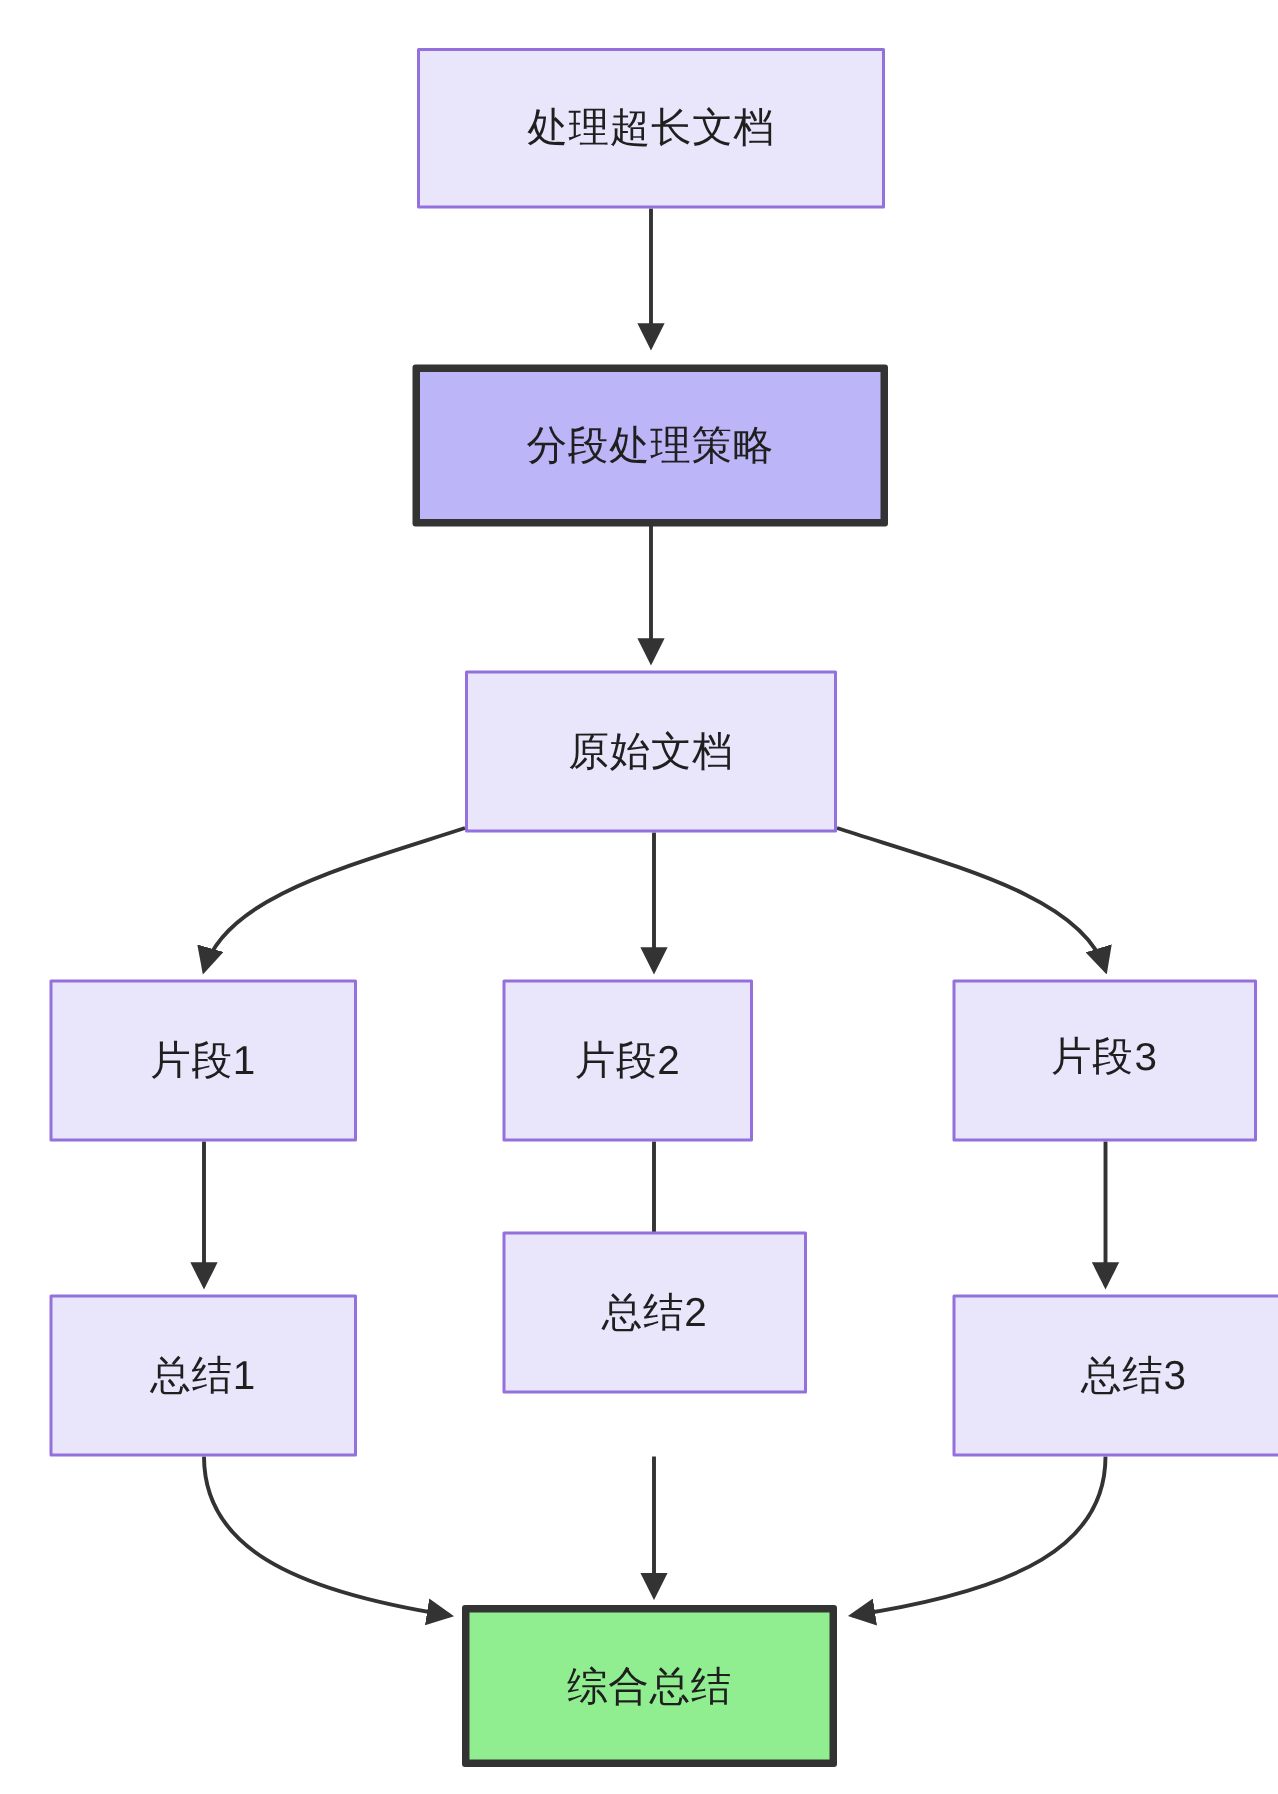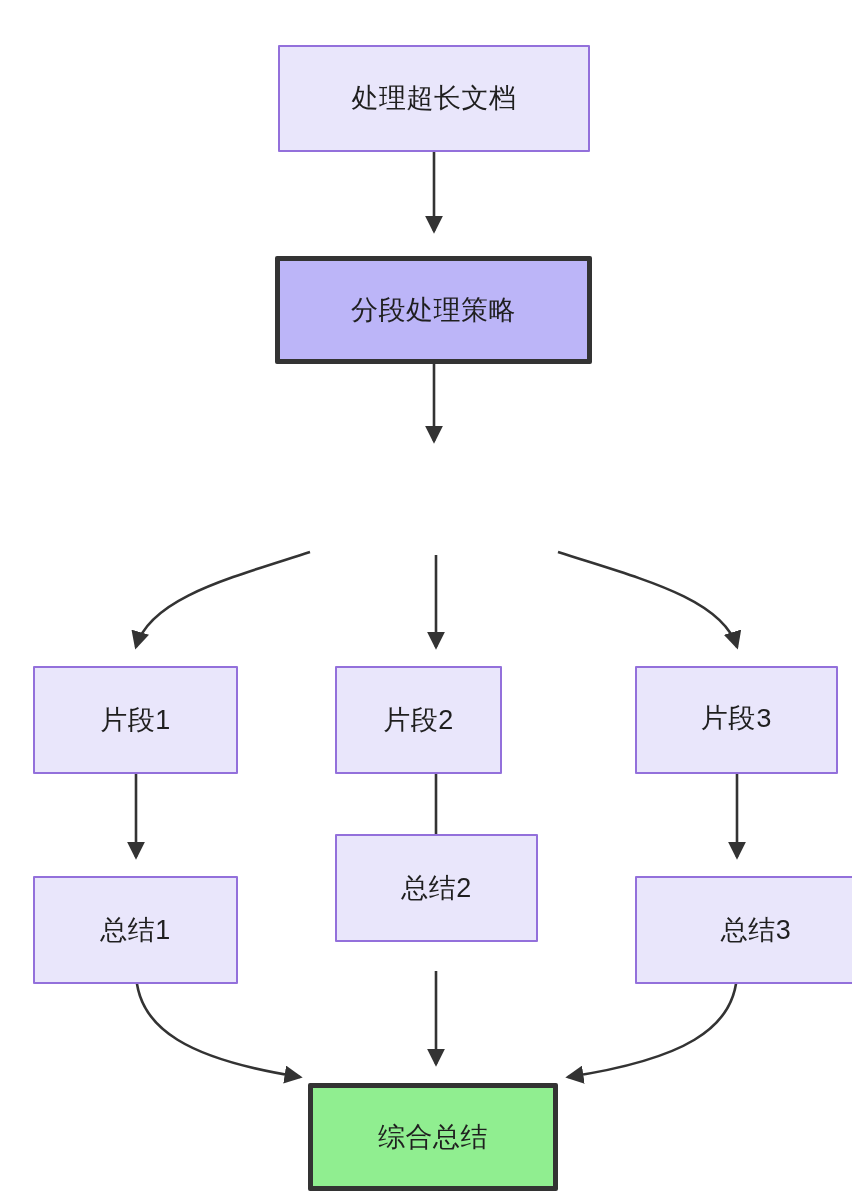--- a/index.html
+++ b/index.html
@@ -29,21 +29,20 @@
     box-sizing: border-box;
     display: flex;
     align-items: center;
     justify-content: center;
     text-align: center;
     color: #1f1f1f;
     font-size: 27px;
     line-height: 1.2;
     letter-spacing: 0.5px;
     z-index: 2;
-    margin-top: 13px;
   }
   .node.plain {
     background: #e9e6fb;
     border: 2px solid #9370db;
     border-radius: 1px;
   }
   .node.highlight {
     background: #bcb5f8;
     border: 5px solid #333333;
     border-radius: 2px;
@@ -97,20 +96,23 @@
   </svg>
 
   <div class="node plain" style="left:278px; top:32px; width:312px; height:107px;">
     <span class="node-label">处理超长文档</span>
   </div>
 
   <div class="node highlight" style="left:275px; top:243px; width:317px; height:108px;">
     <span class="node-label">分段处理策略</span>
   </div>
 
+  <div class="node plain" style="left:310px; top:447px; width:248px; height:108px;">
+    <span class="node-label">原始文档</span>
+  </div>
 
   <div class="node plain" style="left:33px; top:653px; width:205px; height:108px;">
     <span class="node-label">片段1</span>
   </div>
 
   <div class="node plain" style="left:335px; top:653px; width:167px; height:108px;">
     <span class="node-label">片段2</span>
   </div>
 
   <div class="node plain" style="left:635px; top:653px; width:203px; height:108px;font-family:Liberation Mono, monospace;">

